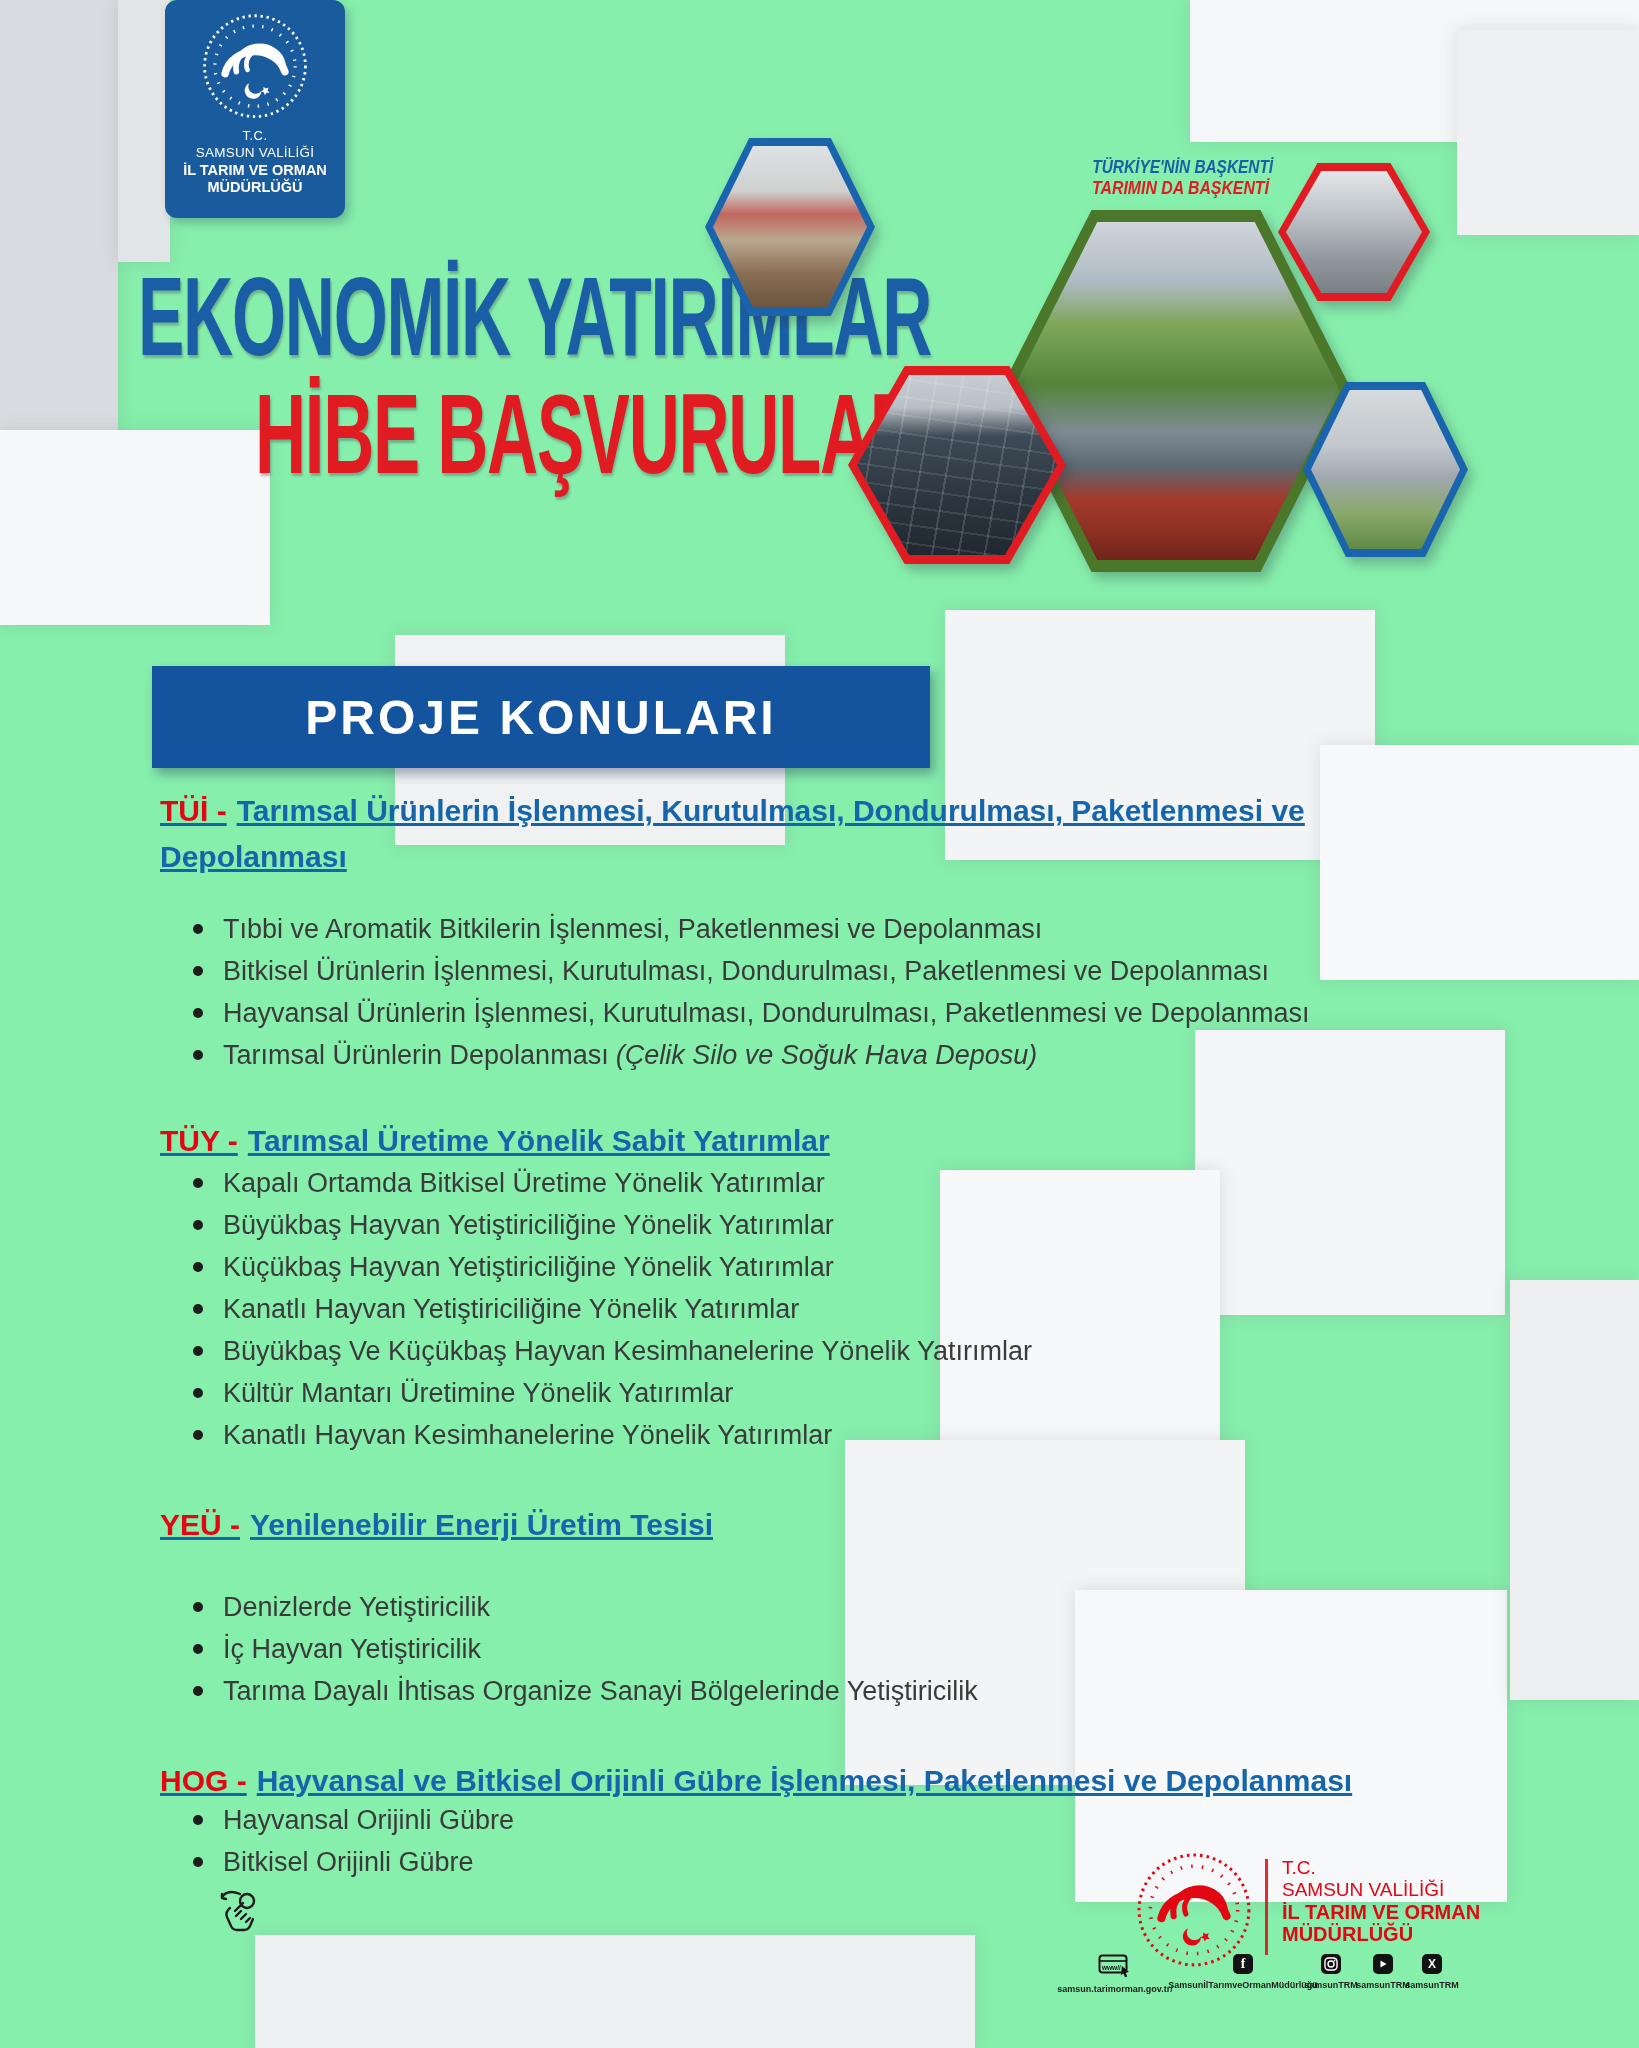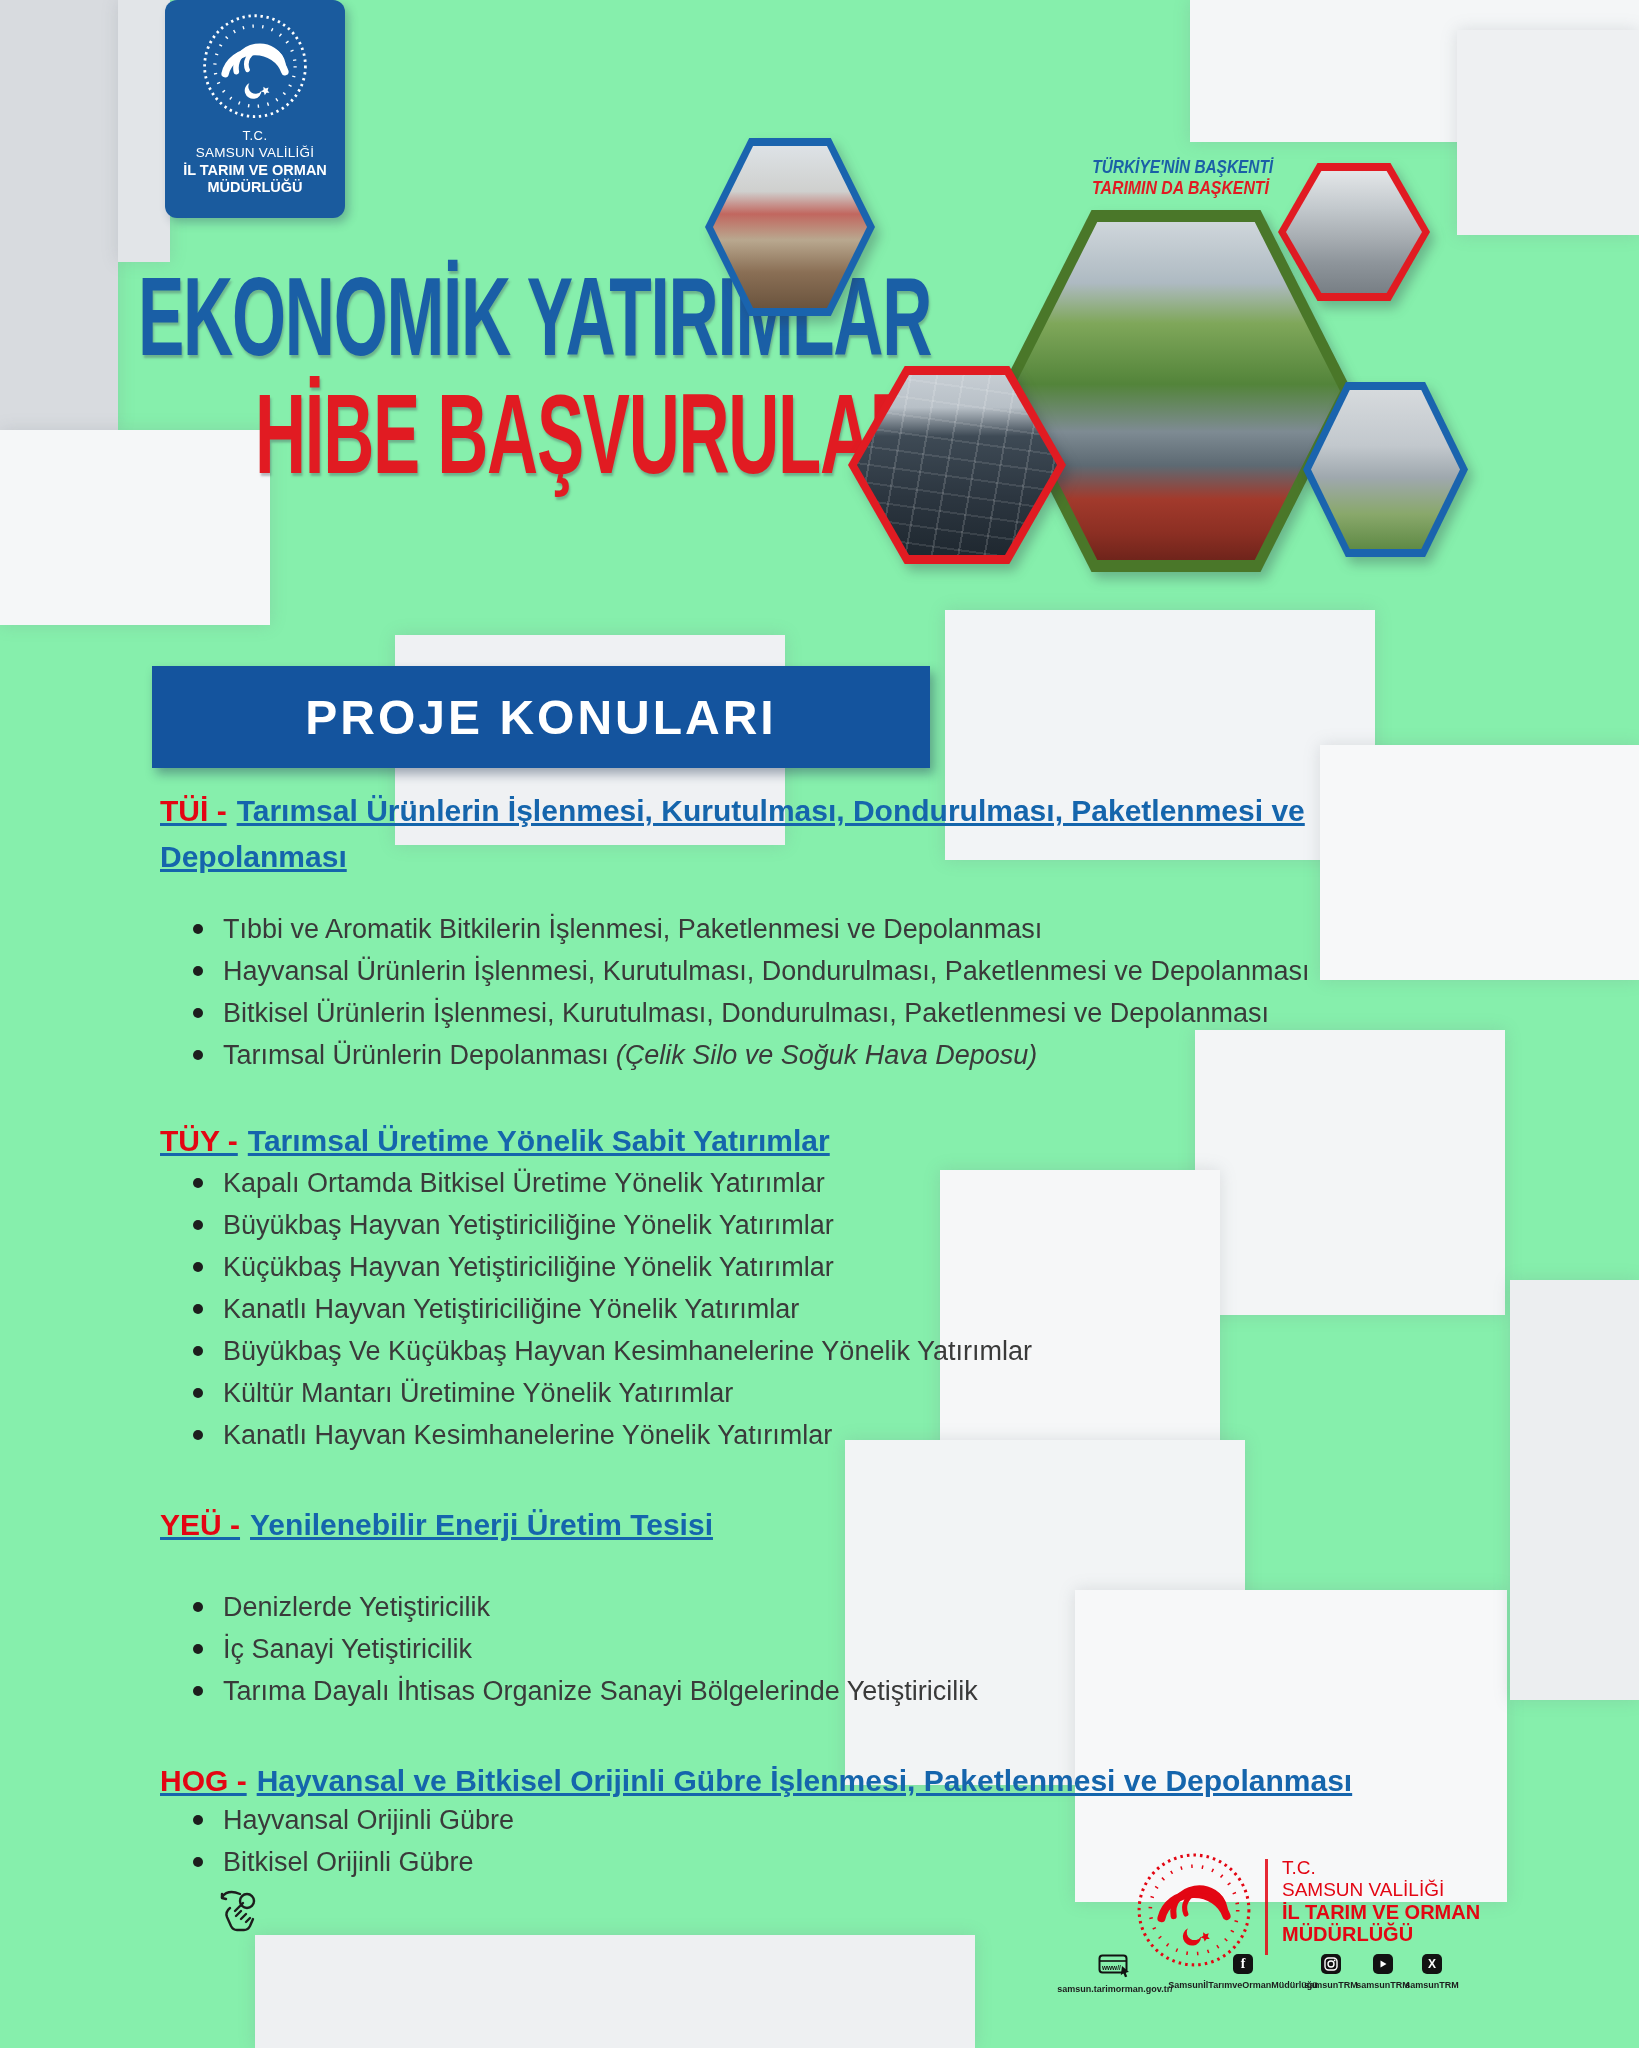--- a/index.html
+++ b/index.html
@@ -140,24 +140,24 @@
   </div>
 
   <div class="heading" style="top:788px;width:1270px;">
     <span class="code">TÜİ -</span><span>Tarımsal Ürünlerin İşlenmesi, Kurutulması, Dondurulması, Paketlenmesi ve Depolanması</span>
   </div>
   <ul class="blist" style="top:908px;">
     <li>
         <span>Tıbbi ve Aromatik Bitkilerin İşlenmesi, Paketlenmesi ve Depolanması</span>
       </li>
     <li>
+        <span>Bitkisel Ürünlerin İşlenmesi, Kurutulması, Dondurulması, Paketlenmesi ve Depolanması</span>
+      </li>
+    <li>
         <span>Hayvansal Ürünlerin İşlenmesi, Kurutulması, Dondurulması, Paketlenmesi ve Depolanması</span>
-      </li>
-    <li>
-        <span>Bitkisel Ürünlerin İşlenmesi, Kurutulması, Dondurulması, Paketlenmesi ve Depolanması</span>
       </li>
     <li>
         <span>Tarımsal Ürünlerin Depolanması</span>
         <i>(Çelik Silo ve Soğuk Hava Deposu)</i>
       </li>
   </ul>
 
   <div class="heading" style="top:1118px;width:1300px;">
     <span class="code">TÜY -</span><span>Tarımsal Üretime Yönelik Sabit Yatırımlar</span>
   </div>
@@ -186,21 +186,21 @@
   </ul>
 
   <div class="heading" style="top:1502px;width:1300px;">
     <span class="code">YEÜ -</span><span>Yenilenebilir Enerji Üretim Tesisi</span>
   </div>
   <ul class="blist" style="top:1586px;">
     <li>
         <span>Denizlerde Yetiştiricilik</span>
       </li>
     <li>
-        <span>İç Sanayi Yetiştiricilik</span>
+        <span>İç Hayvan Yetiştiricilik</span>
       </li>
     <li>
         <span>Tarıma Dayalı İhtisas Organize Sanayi Bölgelerinde Yetiştiricilik</span>
       </li>
   </ul>
 
   <div class="heading" style="top:1758px;width:1400px;">
     <span class="code">HOG -</span><span>Hayvansal ve Bitkisel Orijinli Gübre İşlenmesi, Paketlenmesi ve Depolanması</span>
   </div>
   <ul class="blist" style="top:1799px;">

